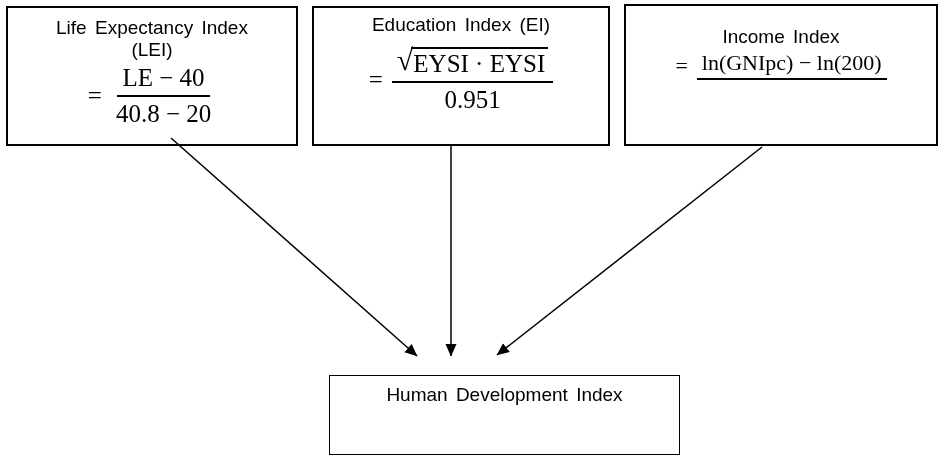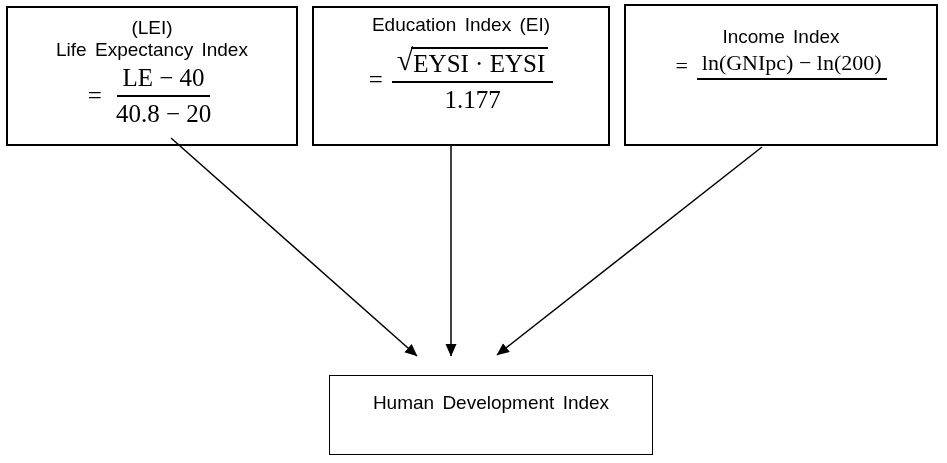--- a/index.html
+++ b/index.html
@@ -20,21 +20,21 @@
     border: 2px solid #000;
     background: #fff;
     display: flex;
     flex-direction: column;
     align-items: center;
     text-align: center;
   }
   #box-lei { left: 6px;   top: 6px;   width: 292px; height: 140px; padding-top: 9px; }
   #box-ei  { left: 312px; top: 6px;   width: 298px; height: 140px; padding-top: 6px; }
   #box-ii  { left: 624px; top: 4px;   width: 314px; height: 142px; padding-top: 20px; }
-  #box-hdi { left: 329px; top: 375px; width: 324px; height: 80px;  padding-top: 16px; border-width: 1.5px; }
+  #box-hdi { left: 329px; top: 375px; width: 351px; height: 80px;  padding-top: 8px; border-width: 1.5px; }
 
   .title {
     font-size: 19px;
     font-weight: normal;
     line-height: 1.16;
     word-spacing: 3px;
     color: #000;
   }
 
   .formula {
@@ -85,39 +85,39 @@
     pointer-events: none;
   }
 </style>
 </head>
 <body>
 
 <div id="canvas">
 
   <section class="box" id="box-lei">
     <div class="title">
+      <div>Life Expectancy Index</div>
       <div>(LEI)</div>
-      <div>Life Expectancy Index</div>
     </div>
     <div class="formula">
       <span class="eq">=</span>
       <span class="frac">
         <span class="num">LE − 40</span>
         <span class="den">40.8 − 20</span>
       </span>
     </div>
   </section>
 
   <section class="box" id="box-ei">
     <div class="title">Education Index (EI)</div>
     <div class="formula">
       <span class="eq">=</span>
       <span class="frac">
         <span class="num"><span class="rad-sign">√</span><span class="radicand">EYSI · EYSI</span></span>
-        <span class="den">1.177</span>
+        <span class="den">0.951</span>
       </span>
     </div>
   </section>
 
   <section class="box" id="box-ii">
     <div class="title">Income Index</div>
     <div class="formula">
       <span class="eq">=</span>
       <span class="frac">
         <span class="num">ln(GNIpc) − ln(200)</span>

